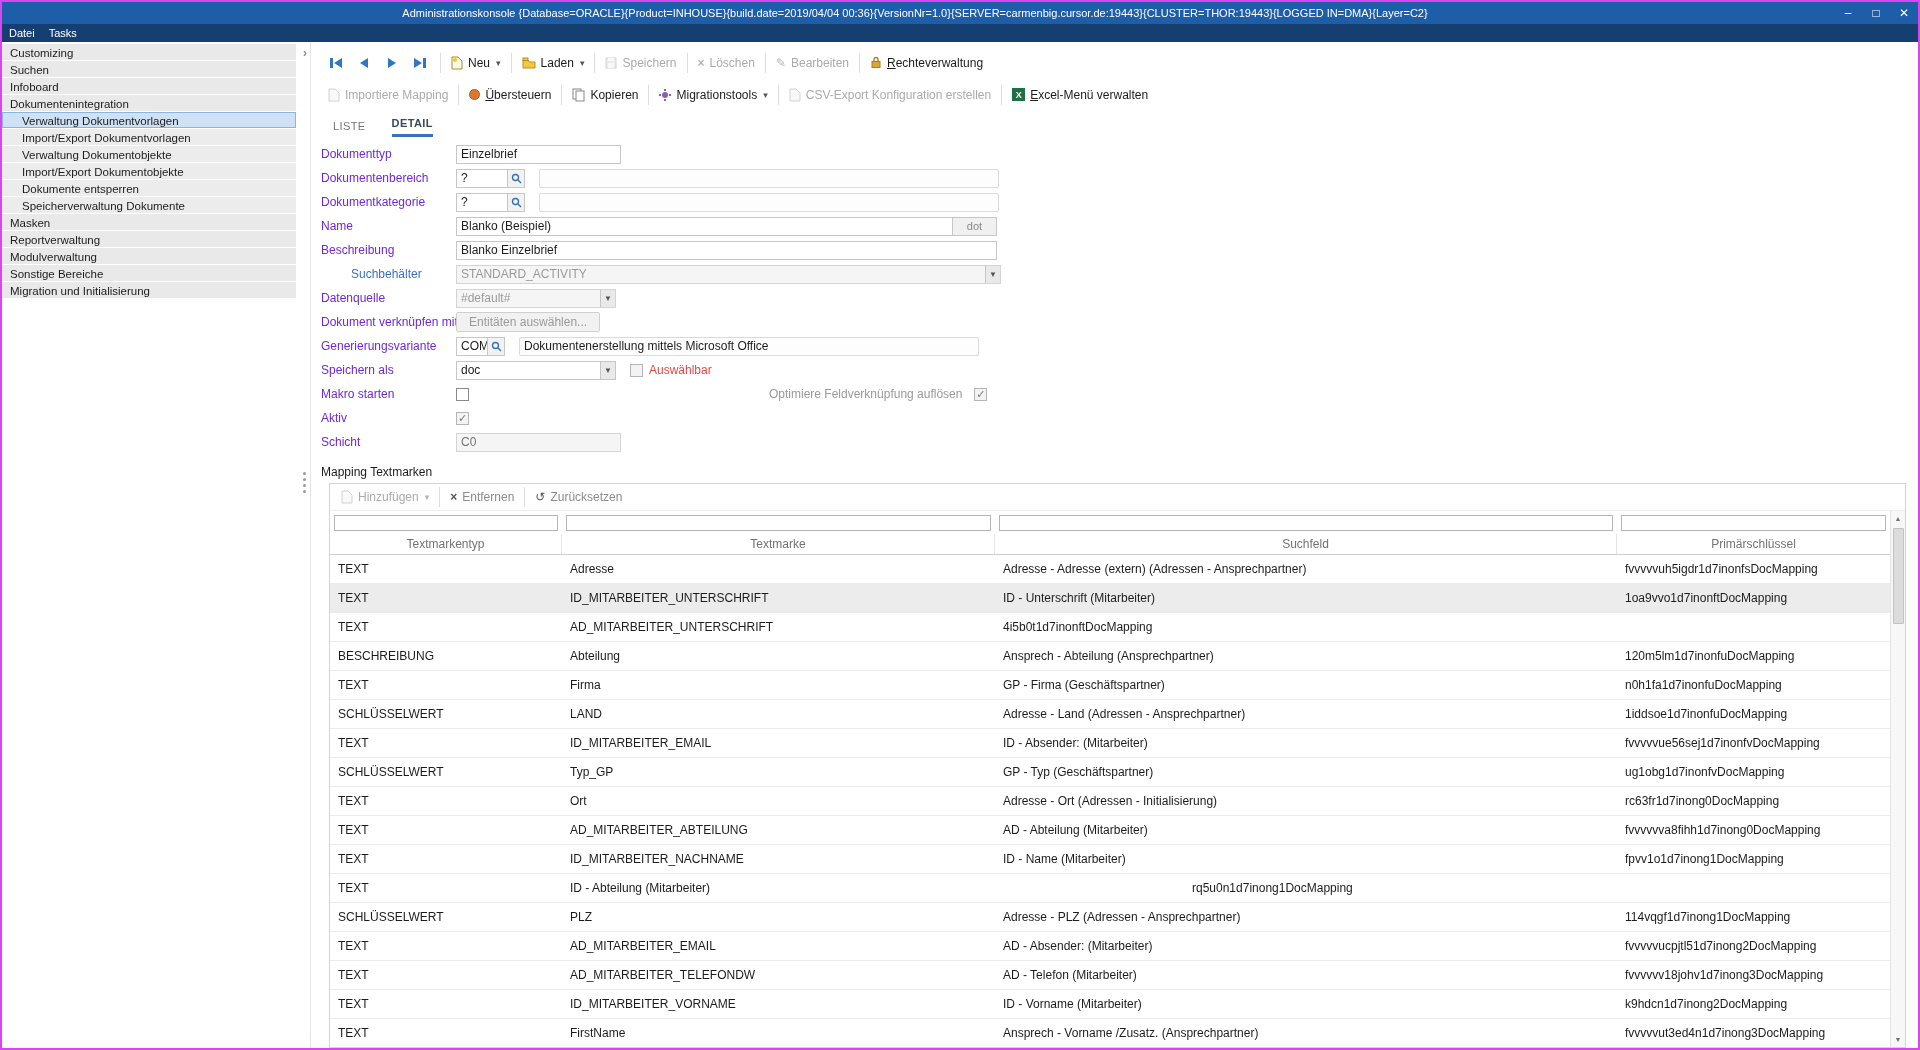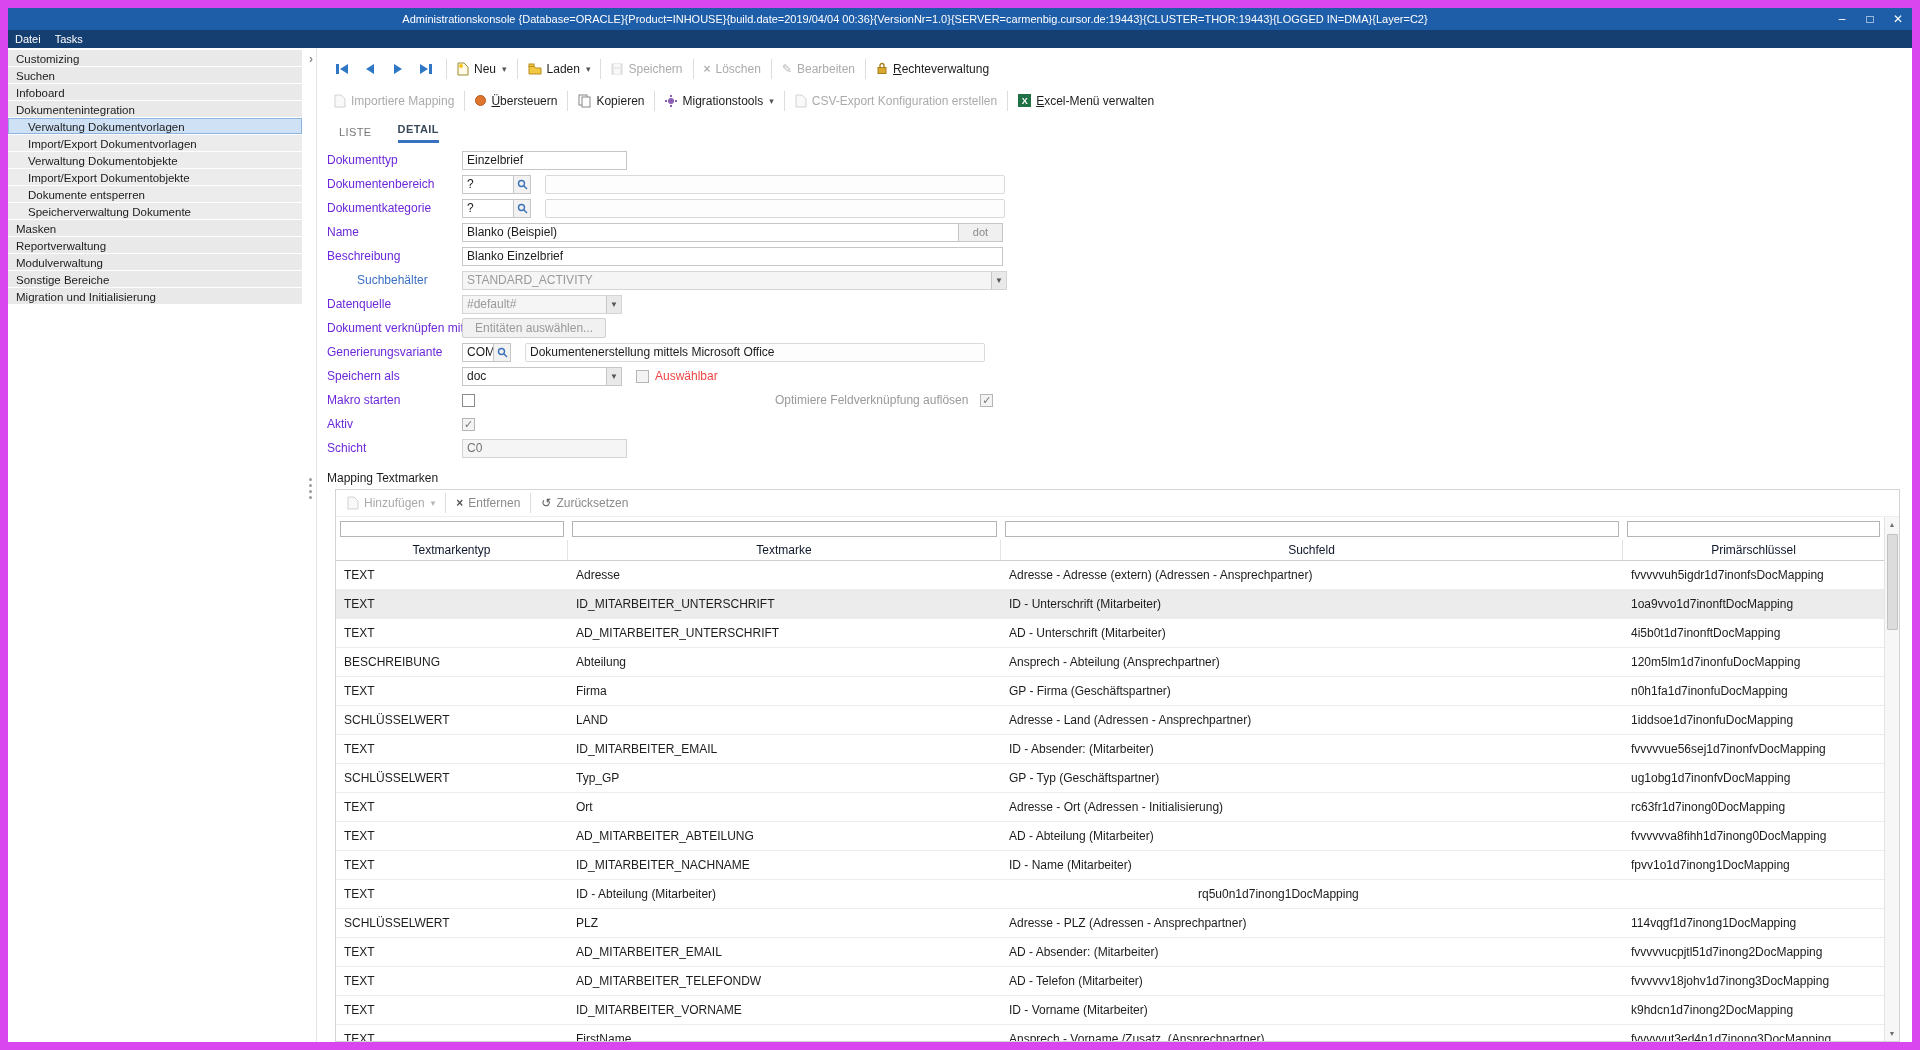--- a/index.html
+++ b/index.html
@@ -1,19 +1,19 @@
 <!DOCTYPE html>
 <html><head>
 <meta charset="utf-8">
 <style>
   * { box-sizing: border-box; margin: 0; padding: 0; }
   html,body { width: 1920px; height: 1050px; overflow: hidden; }
   body { font-family: "Liberation Sans", sans-serif; font-size: 12px; color: #1c1c1c; background: #fff; }
 
-  .window { width: 1920px; height: 1050px; border: 8px solid #d946ef; display: flex; flex-direction: column; background: #fff; }
+  .window { width: 1920px; height: 1050px; border: 2px solid #d946ef; display: flex; flex-direction: column; background: #fff; }
 
   
   .titlebar { height: 22px; background: #1e5da8; color: #fff; display: flex; align-items: center; position: relative; flex-shrink: 0; }
   .titlebar .title { position: absolute; left: 0; right: 90px; text-align: center; font-size: 11px; white-space: nowrap; overflow: hidden; }
   .win-controls { margin-left: auto; display: flex; height: 100%; z-index: 2; }
   .win-btn { width: 28px; height: 100%; display: flex; align-items: center; justify-content: center; color: #fff; font-size: 12px; }
 
   
   .menubar { height: 18px; background: #163f71; color: #fff; display: flex; align-items: center; font-size: 11px; flex-shrink: 0; }
   .menubar span { padding: 1px 7px; cursor: default; }
@@ -92,21 +92,21 @@
   .grid-cols { flex: 1; min-width: 0; display: flex; flex-direction: column; overflow: hidden; }
   .filter-row, .grid-header, .grid-row { display: flex; }
   .gc0 { width: 232px; flex-shrink: 0; }
   .gc1 { width: 433px; flex-shrink: 0; }
   .gc2 { width: 622px; flex-shrink: 0; }
   .gc3 { flex: 1; min-width: 0; }
   .filter-row { height: 23px; flex-shrink: 0; align-items: center; }
   .filter-cell { padding: 0 4px; }
   .filter-cell input { width: 100%; height: 16px; border: 1px solid #b5b5b5; background: #fff; font-size: 11px; padding: 0 2px; }
   .grid-header { height: 21px; flex-shrink: 0; border-bottom: 1px solid #cfcfcf; }
-  .grid-header > div { text-align: center; line-height: 21px; font-size: 12px; color: #0f172a; border-right: 1px solid #e3e3e3; white-space: nowrap; overflow: hidden; }
+  .grid-header > div { text-align: center; line-height: 21px; font-size: 12px; color: #737373; border-right: 1px solid #e3e3e3; white-space: nowrap; overflow: hidden; }
   .grid-header > div:last-child { border-right: none; }
   .grid-body { flex: 1; min-height: 0; overflow: hidden; }
   .grid-row { height: 29px; border-bottom: 1px solid #ececec; background: #fff; }
   .grid-row.selected { background: #ececec; }
   .grid-cell { line-height: 28px; font-size: 12px; padding: 0 8px; white-space: nowrap; overflow: hidden; }
   .vscroll { width: 15px; flex-shrink: 0; background: #f7f7f7; border-left: 1px solid #e3e3e3; display: flex; flex-direction: column; align-items: center; }
   .vs-arrow { height: 15px; width: 100%; display: flex; align-items: center; justify-content: center; font-size: 7px; color: #707070; }
   .vs-thumb { width: 11px; height: 96px; background: #dcdcdc; border: 1px solid #c2c2c2; border-radius: 1px; margin-top: 2px; }
   .vs-fill { flex: 1; }
 
@@ -451,21 +451,20 @@
                 </div>
                 <div class="grid-row selected">
                   <div class="grid-cell gc0">TEXT</div>
                   <div class="grid-cell gc1">ID_MITARBEITER_UNTERSCHRIFT</div>
                   <div class="grid-cell gc2">ID - Unterschrift (Mitarbeiter)</div>
                   <div class="grid-cell gc3">1oa9vvo1d7inonftDocMapping</div>
                 </div>
                 <div class="grid-row">
                   <div class="grid-cell gc0">TEXT</div>
                   <div class="grid-cell gc1">AD_MITARBEITER_UNTERSCHRIFT</div>
-                  <div class="grid-cell gc2">AD - Unterschrift (Mitarbeiter)</div>
                   <div class="grid-cell gc3">4i5b0t1d7inonftDocMapping</div>
                 </div>
                 <div class="grid-row">
                   <div class="grid-cell gc0">BESCHREIBUNG</div>
                   <div class="grid-cell gc1">Abteilung</div>
                   <div class="grid-cell gc2">Ansprech - Abteilung (Ansprechpartner)</div>
                   <div class="grid-cell gc3">120m5lm1d7inonfuDocMapping</div>
                 </div>
                 <div class="grid-row">
                   <div class="grid-cell gc0">TEXT</div>

